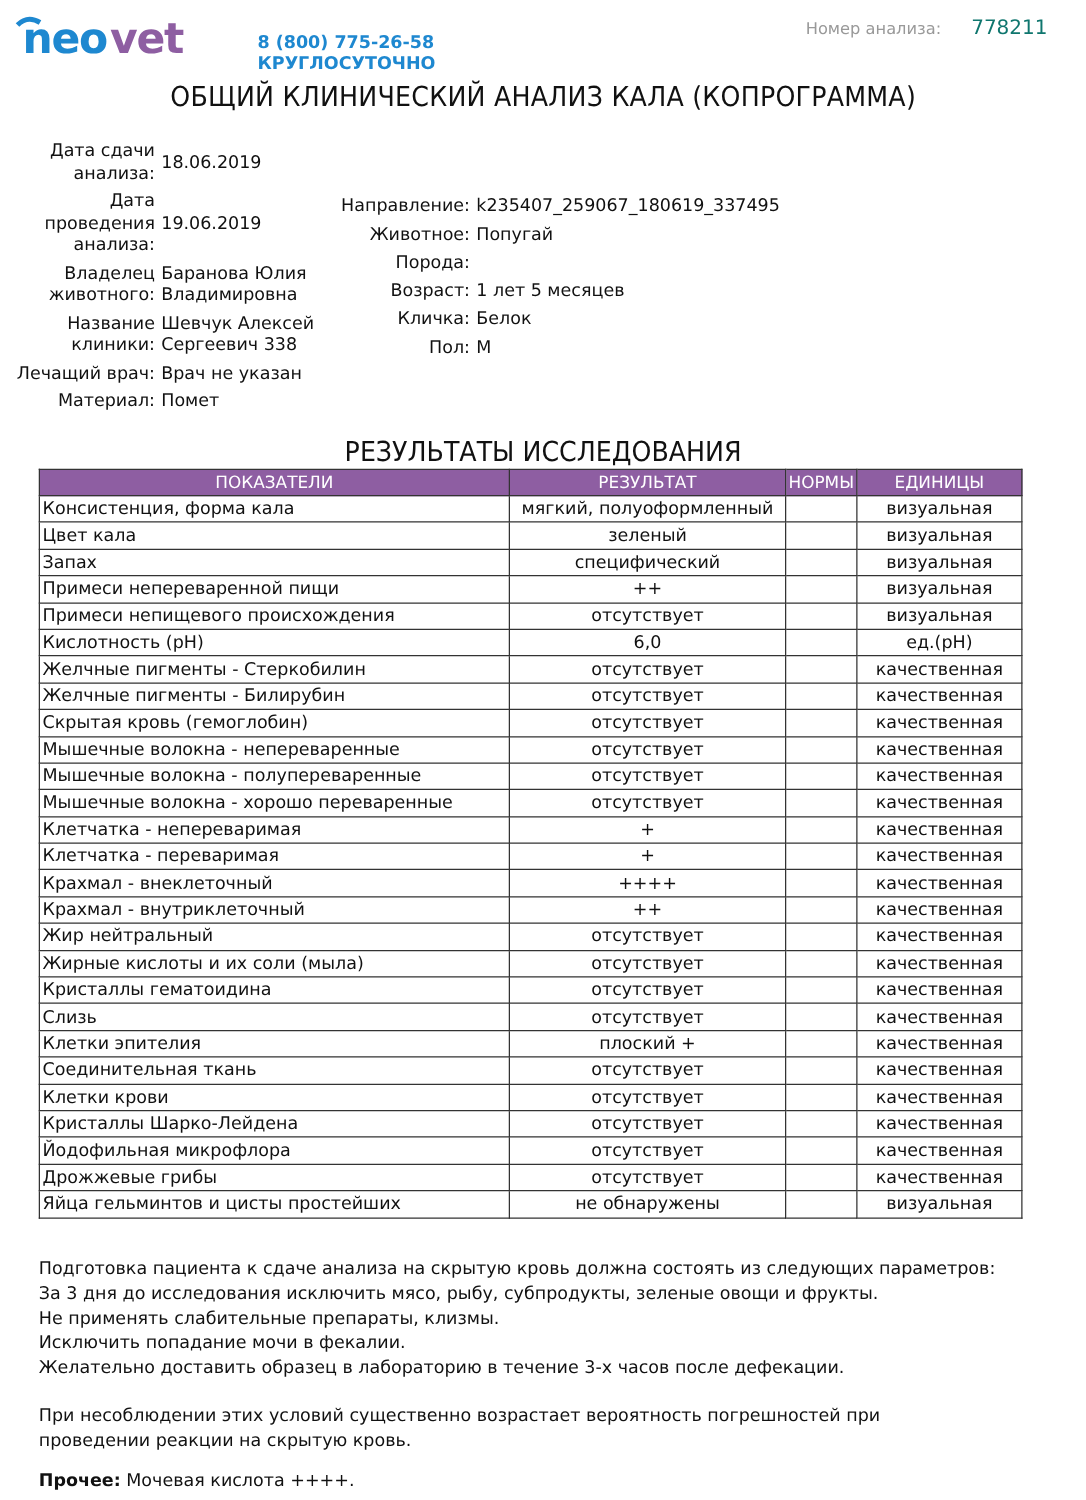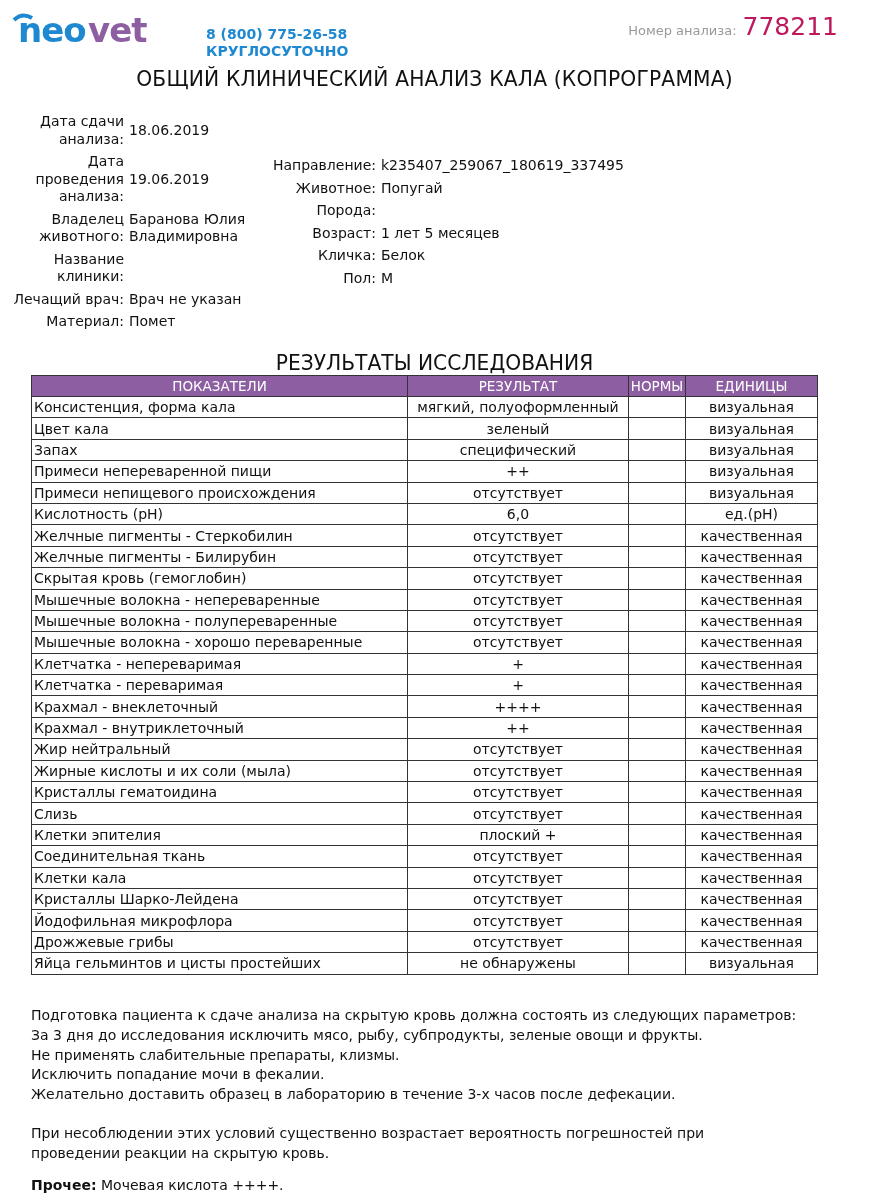--- a/index.html
+++ b/index.html
@@ -1,20 +1,20 @@
 <!DOCTYPE html>
 <html><head>
 <meta charset="utf-8">
 <style>
   html, body { margin:0; padding:0; background:#fff; }
   body { width:869px; height:1200px; position:relative; overflow:hidden; font-family:"DejaVu Sans", sans-serif; color:#111; }
   .logo { position:absolute; left:12px; top:6px; width:150px; height:42px; }
   .phone { position:absolute; left:206px; top:26px; color:#1e88d0; font-weight:bold; font-size:14px; line-height:17px; }
   .num { position:absolute; right:31px; top:12px; color:#999; font-size:13px; }
-  .num .v { font-size:25px; margin-left:6px; color:#be185d; }
+  .num .v { font-size:16px; margin-left:24px; color:#0f766e; }
   .title { position:absolute; left:0; width:869px; top:66px; text-align:center; font-size:22px; letter-spacing:0.2px; transform:scaleX(0.92); }
   .info { position:absolute; font-size:14px; line-height:17.5px; }
   .info .row { display:flex; align-items:center; margin-bottom:5px; }
   .info .lbl { text-align:right; }
   .info .val { font-weight:normal; padding-left:5px; }
   .left { left:0; top:113px; }
   .left .lbl { width:124px; }
   .left .val { width:160px; }
   .right { left:262px; top:157px; }
   .right .lbl { width:114px; }
@@ -56,20 +56,21 @@
   <div class="row">
       <div class="lbl" style="width:124px">Дата проведения анализа:</div>
       <div class="val">19.06.2019</div>
     </div>
   <div class="row">
       <div class="lbl" style="width:124px">Владелец животного:</div>
       <div class="val">Баранова Юлия Владимировна</div>
     </div>
   <div class="row">
       <div class="lbl" style="width:124px">Название клиники:</div>
+      <div class="val">Шевчук Алексей Сергеевич 338</div>
     </div>
   <div class="row">
       <div class="lbl" style="width:124px">Лечащий врач:</div>
       <div class="val">Врач не указан</div>
     </div>
   <div class="row">
       <div class="lbl" style="width:124px">Материал:</div>
       <div class="val">Помет</div>
     </div>
 </div>
@@ -239,21 +240,21 @@
         <td class="c"></td>
         <td class="c">качественная</td>
       </tr>
       <tr>
         <td>Соединительная ткань</td>
         <td class="c">отсутствует</td>
         <td class="c"></td>
         <td class="c">качественная</td>
       </tr>
       <tr>
-        <td>Клетки кала</td>
+        <td>Клетки крови</td>
         <td class="c">отсутствует</td>
         <td class="c"></td>
         <td class="c">качественная</td>
       </tr>
       <tr>
         <td>Кристаллы Шарко-Лейдена</td>
         <td class="c">отсутствует</td>
         <td class="c"></td>
         <td class="c">качественная</td>
       </tr>

